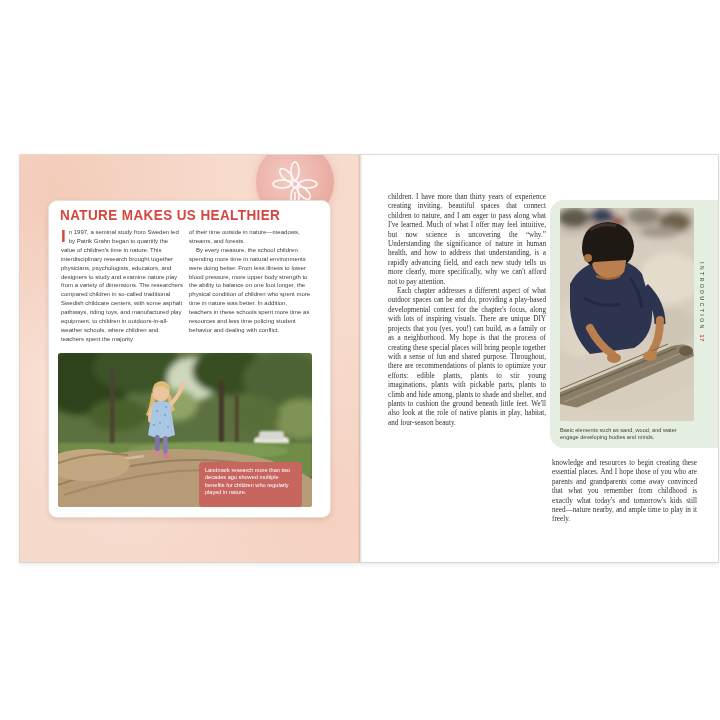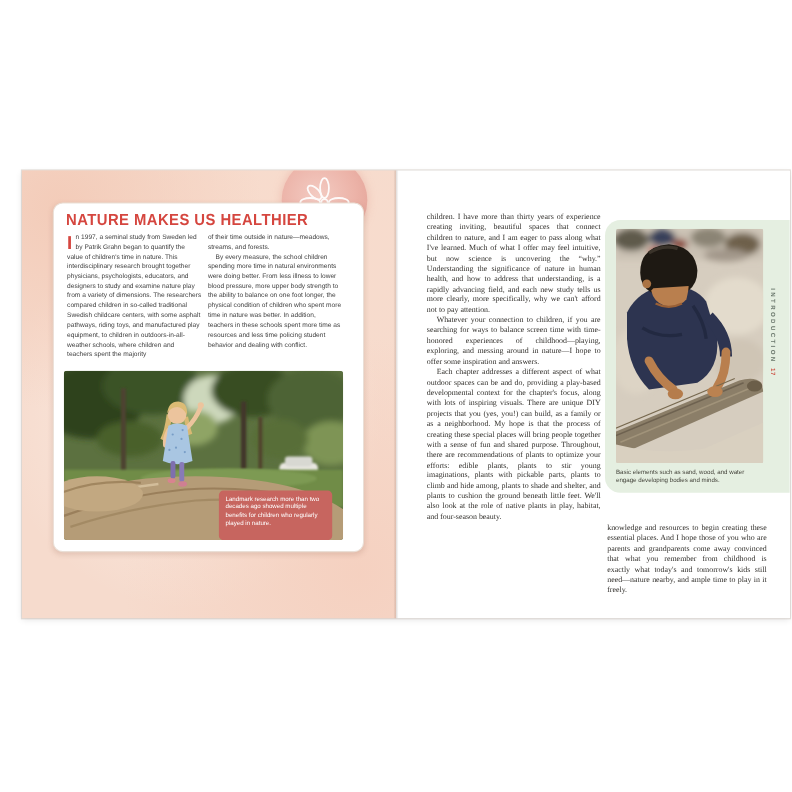--- a/index.html
+++ b/index.html
@@ -12,21 +12,21 @@
     background:
       radial-gradient(circle at 10% 8%, rgba(243,203,184,.95), rgba(243,203,184,0) 38%),
       radial-gradient(circle at 90% 90%, rgba(245,207,190,.85), rgba(245,207,190,0) 45%),
       radial-gradient(circle at 45% 55%, rgba(252,238,230,.9), rgba(252,238,230,0) 60%),
       radial-gradient(circle at 70% 20%, rgba(248,220,205,.9), rgba(248,220,205,0) 50%),
       #f6dbcd;}
   .wc-circle{position:absolute;left:236px;top:-12px;width:78px;height:78px;border-radius:50%;
     background:radial-gradient(circle at 42% 45%, #f3cbc2 0%, #ecb3a8 55%, #e6a89d 78%, rgba(230,168,157,.55) 100%);
     box-shadow:0 0 8px rgba(230,168,157,.6);}
   .wc-circle svg{position:absolute;left:14px;top:16px;}
-  .card{position:absolute;left:28px;top:29px;width:281px;height:316px;background:#ffffff;
+  .card{position:absolute;left:28px;top:45px;width:281px;height:316px;background:#ffffff;
     border:1px solid #eadfd6;border-radius:9px;box-shadow:0 2px 5px rgba(160,110,90,.22);}
   .card h1{position:absolute;left:11px;top:7px;margin:0;font-size:13.5px;font-weight:bold;
     letter-spacing:.4px;color:#d5463f;font-family:"Liberation Sans",sans-serif;transform:scaleY(1.08);}
   .col{position:absolute;top:27px;width:122px;font-size:6px;line-height:8.9px;color:#3e3e3e;}
   .col p{margin:0 0 0 0;}
   .col p+p{text-indent:7px;}
   .c1{left:12px;} .c2{left:140px;}
   .dropcap{float:left;color:#d5463f;font-weight:bold;font-size:17px;line-height:15px;margin:1px 3px 0 0;}
   .photo-l{position:absolute;left:9px;top:152px;width:254px;height:154px;border-radius:3px;overflow:hidden;}
   .photo-l svg{display:block;width:254px;height:154px;}
@@ -36,21 +36,21 @@
   .page-right{position:absolute;left:340px;top:0;width:358px;height:407px;background:#ffffff;overflow:hidden;}
   .green-panel{position:absolute;left:190px;top:45px;width:168px;height:248px;background:#e5efe1;
     border-radius:14px 0 0 14px;}
   .photo-r{position:absolute;left:200px;top:53px;width:134px;height:213px;border-radius:2px;overflow:hidden;}
   .photo-r svg{display:block;width:134px;height:213px;}
   .cap-r{position:absolute;left:200px;top:272px;width:132px;margin:0;font-size:5.6px;line-height:7.3px;color:#45453c;}
   .colA{position:absolute;left:28px;top:38px;width:158px;font-family:"Liberation Serif",serif;
     font-size:7.2px;line-height:9.4px;color:#33312d;text-align:justify;}
   .colA p{margin:0;} .colA p.ind{text-indent:9px;}
   .colB{position:absolute;left:192px;top:304px;width:145px;font-family:"Liberation Serif",serif;
-    font-size:7.2px;line-height:9.4px;color:#33312d;text-align:justify;margin-top:17px;}
+    font-size:7.2px;line-height:9.4px;color:#33312d;text-align:justify;}
   .colB p{margin:0;}
   .tab{position:absolute;left:345px;top:107px;transform:rotate(90deg);transform-origin:0 0;
     white-space:nowrap;font-size:5.5px;letter-spacing:2.2px;color:#68756a;font-weight:bold;}
   .tab-num{color:#cc4f42;letter-spacing:.5px;margin-left:4px;}
   .gutter{position:absolute;left:338px;top:0;width:4px;height:407px;
     background:linear-gradient(to right, rgba(120,90,80,.05), rgba(90,70,60,.18) 55%, rgba(120,90,80,.03));}
 </style>
 </head>
 <body>
 
@@ -197,21 +197,20 @@
           <ellipse cx="90" cy="148" rx="7" ry="5" fill="#bb8250"></ellipse>
           <ellipse cx="54" cy="150" rx="7" ry="5" fill="#b57c4b"></ellipse>
           <path d="M0,213 L0,196 Q40,206 80,200 L134,176 L134,213 Z" fill="#d9d0c0"></path>
         </svg>
       </div>
 
       <p class="cap-r">Basic elements such as sand, wood, and water engage developing bodies and minds.</p>
 
       <div class="colA">
         <p>children. I have more than thirty years of experience creating inviting, beautiful spaces that connect children to nature, and I am eager to pass along what I've learned. Much of what I offer may feel intuitive, but now science is uncovering the “why.” Understanding the significance of nature in human health, and how to address that understanding, is a rapidly advancing field, and each new study tells us more clearly, more specifically, why we can't afford not to pay attention.</p>
-        <p class="ind">Whatever your connection to children, if you are searching for ways to balance screen time with time-honored experiences of childhood—playing, exploring, and messing around in nature—I hope to offer some inspiration and answers.</p>
         <p class="ind">Each chapter addresses a different aspect of what outdoor spaces can be and do, providing a play-based developmental context for the chapter's focus, along with lots of inspiring visuals. There are unique DIY projects that you (yes, you!) can build, as a family or as a neighborhood. My hope is that the process of creating these special places will bring people together with a sense of fun and shared purpose. Throughout, there are recommendations of plants to optimize your efforts: edible plants, plants to stir young imaginations, plants with pickable parts, plants to climb and hide among, plants to shade and shelter, and plants to cushion the ground beneath little feet. We'll also look at the role of native plants in play, habitat, and four-season beauty.</p>
       </div>
 
       <div class="colB">
         <p>knowledge and resources to begin creating these essential places. And I hope those of you who are parents and grandparents come away convinced that what you remember from childhood is exactly what today's and tomorrow's kids still need—nature nearby, and ample time to play in it freely.</p>
       </div>
 
       <div class="tab">
         <span class="tab-label">INTRODUCTION</span><span class="tab-num">17</span>
       </div>

